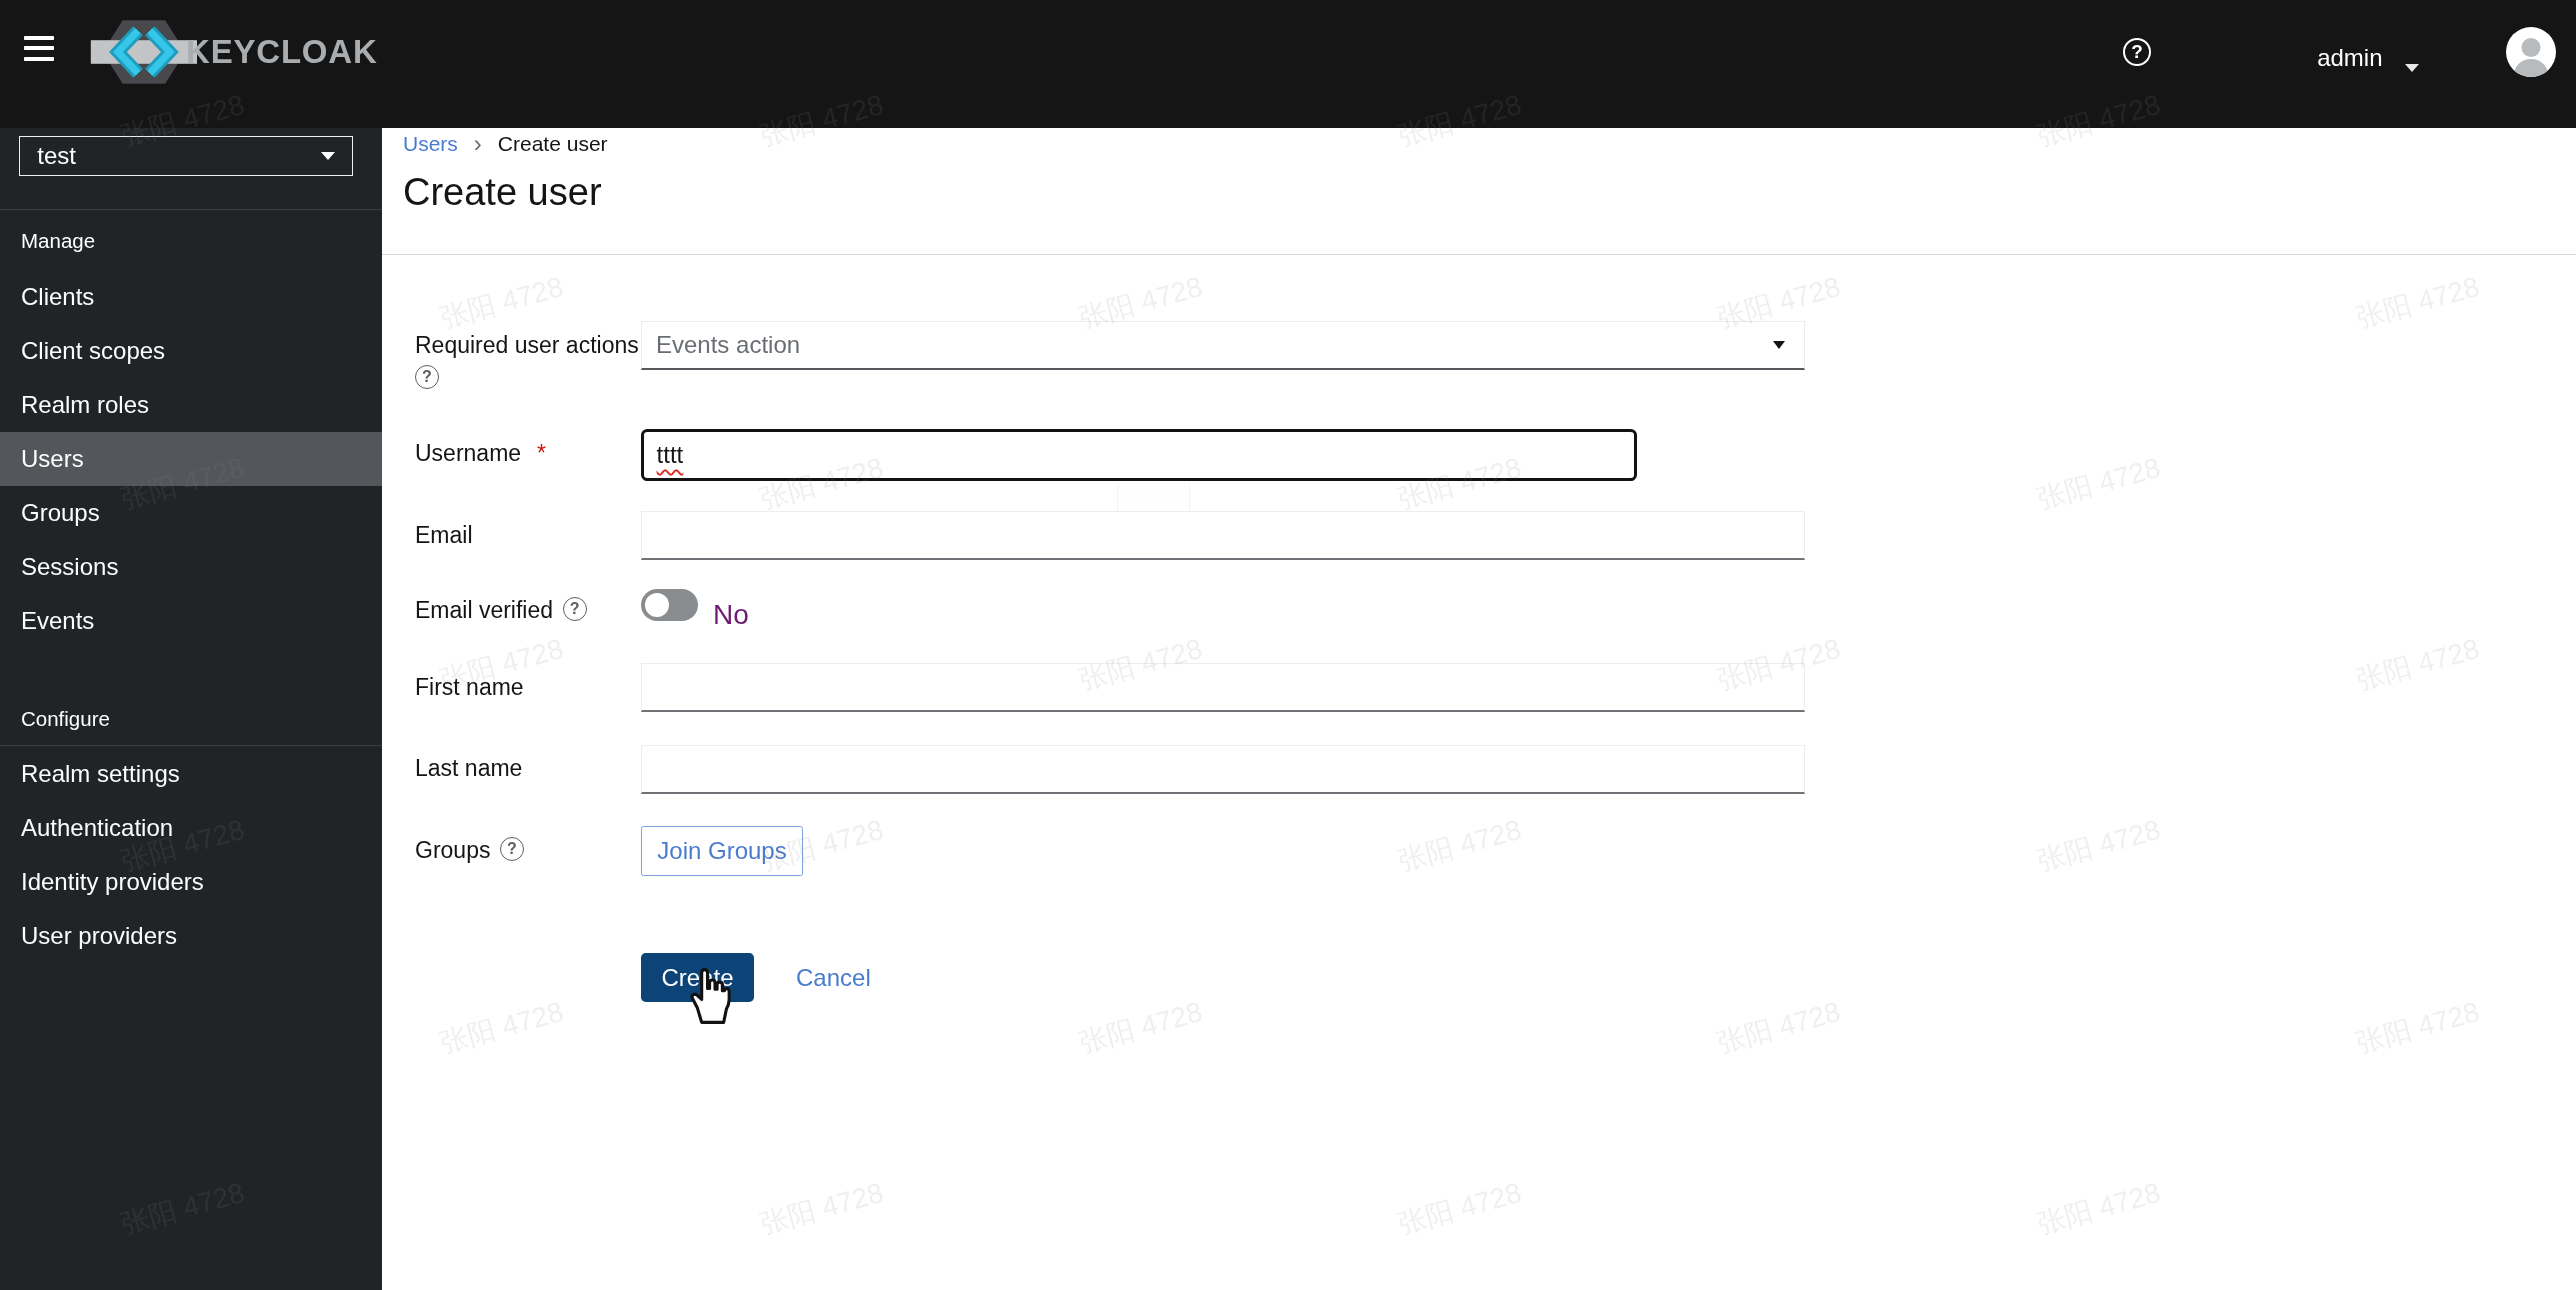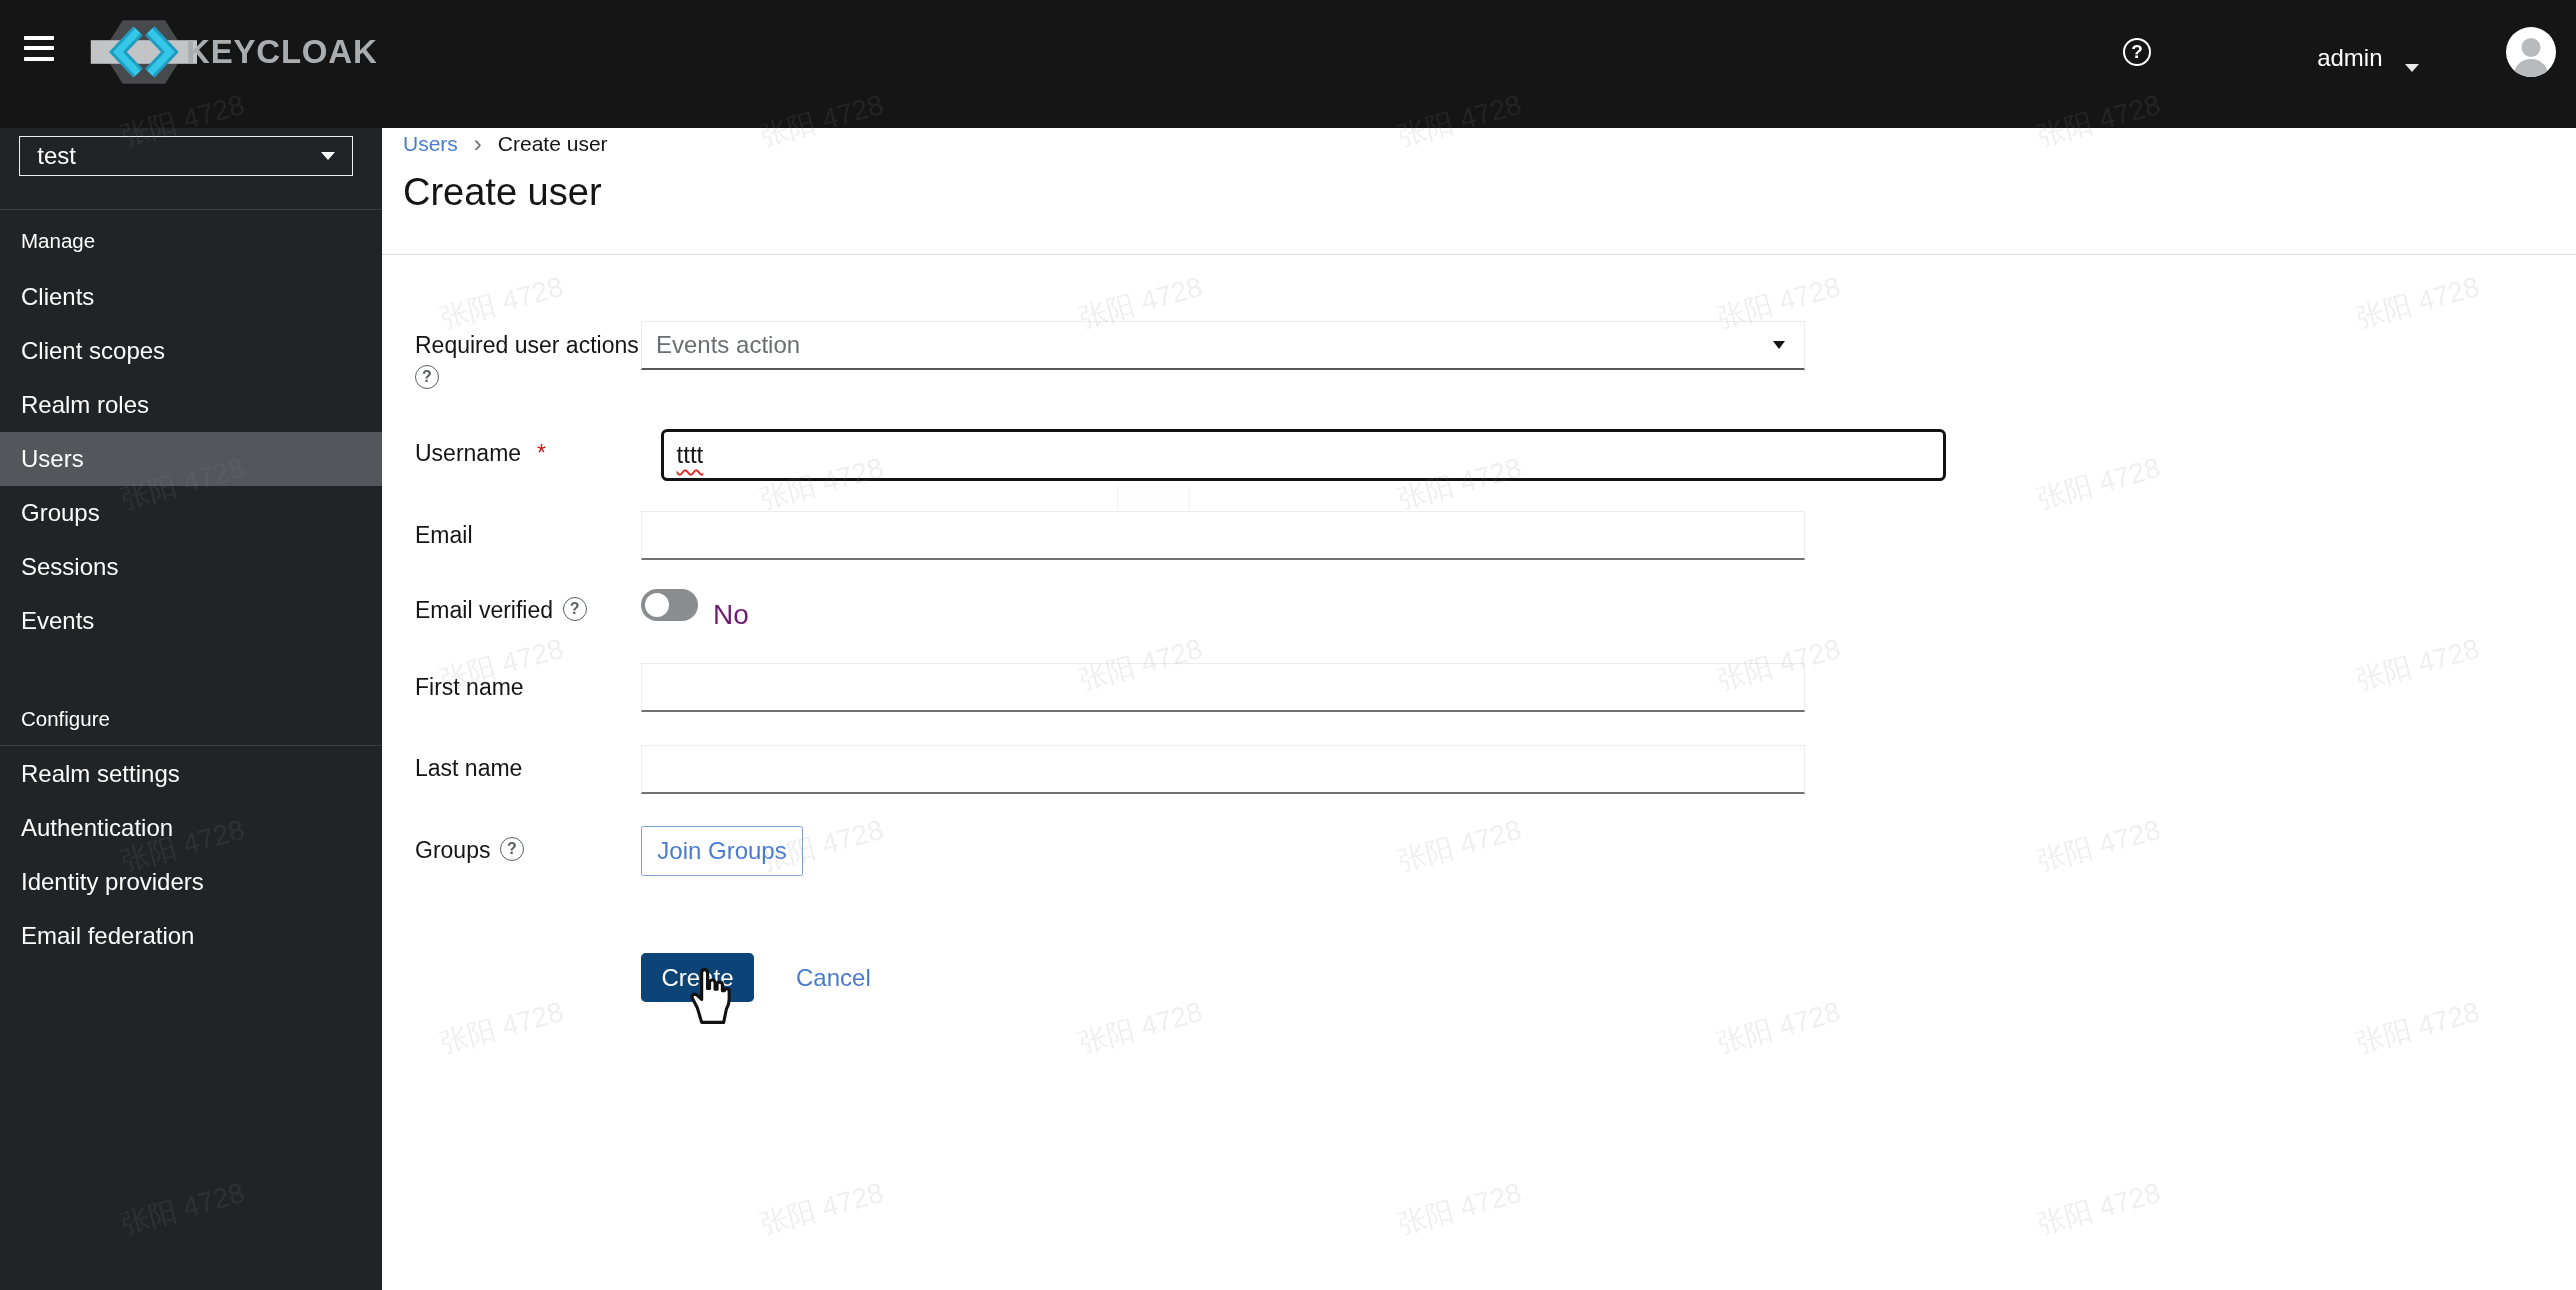--- a/index.html
+++ b/index.html
@@ -55,21 +55,21 @@
   
   .f-label{position:absolute;left:33px;font-size:23px;color:var(--label);display:flex;align-items:flex-start;gap:9.5px;}
   .req{color:var(--danger);margin-left:6.3px;font-size:23px;}
   .help-icon{width:24px;height:24px;border:1.6px solid #5a5d60;border-radius:50%;color:#5a5d60;font-size:16px;font-weight:bold;display:inline-flex;align-items:center;justify-content:center;flex:none;cursor:pointer;}
 
   .pf-select{position:absolute;left:259px;top:218px;width:1164px;height:49px;background:#fff;border:0.8px solid #ececec;border-bottom:2.4px solid #55585c;display:flex;align-items:center;padding:0 19px 0 14px;cursor:pointer;}
   .pf-select .placeholder{color:#6a6e73;font-size:24px;flex:1;}
   .pf-select .caret-down{border-top-color:#151515;border-left-width:6.3px;border-right-width:6.3px;border-top-width:8px;}
 
   .text-input{position:absolute;left:259px;width:1164px;height:49px;background:#fff;border:0.8px solid #ededed;border-bottom:2.4px solid #6f7377;font-size:24px;color:#151515;padding:0 14px;font-family:"Liberation Sans",sans-serif;}
-  .username-box{position:absolute;left:259px;top:326px;width:1285px;height:52px;background:#fff;border:3.2px solid #121212;border-radius:6.3px;display:flex;align-items:center;padding:0 12.6px;cursor:text;margin-left:20px;}
+  .username-box{position:absolute;left:259px;top:326px;width:996px;height:52px;background:#fff;border:3.2px solid #121212;border-radius:6.3px;display:flex;align-items:center;padding:0 12.6px;cursor:text;}
   .username-box .uname-text{font-size:24px;color:#151515;text-decoration:underline wavy #e0261f;text-decoration-thickness:2.4px;text-underline-offset:5.5px;}
   .artifact{position:absolute;left:735px;top:382px;width:73px;height:33px;border:1.6px solid #f3f3f3;border-top:none;background:#fefefe;}
 
   .switch{position:absolute;left:259px;top:486px;width:57px;height:32px;border-radius:16px;background:#8a8d90;cursor:pointer;}
   .switch .knob{position:absolute;left:4px;top:4px;width:24px;height:24px;border-radius:50%;background:#fff;}
   .switch-label{position:absolute;left:331px;top:496px;font-size:28px;color:#701a75;}
 
   .join-groups-btn{position:absolute;left:259px;top:723px;width:162px;height:50px;background:#fff;border:1.6px solid #7d9fdd;border-radius:2.4px;color:var(--link);font-size:24px;display:flex;align-items:center;justify-content:center;cursor:pointer;}
 
   .create-btn{position:absolute;left:259px;top:850px;min-width:110px;height:49px;background:var(--primary);color:#fff;border:none;border-radius:4.7px;font-size:24px;padding:0 20.5px;cursor:pointer;font-family:"Liberation Sans",sans-serif;}
@@ -129,21 +129,21 @@
       <div class="nav-item">Groups</div>
       <div class="nav-item">Sessions</div>
       <div class="nav-item">Events</div>
     </div>
   <div class="nav-group-title" style="top:604px">Configure</div>
   <div class="side-divider" style="top:642px"></div>
   <div class="nav-list" style="top:644px" id="nav-list-1">
       <div class="nav-item">Realm settings</div>
       <div class="nav-item">Authentication</div>
       <div class="nav-item">Identity providers</div>
-      <div class="nav-item">Email federation</div>
+      <div class="nav-item">User providers</div>
     </div>
 </div>
 
 <div class="content">
   <div class="breadcrumb">
     <a class="crumb-link">Users</a>
     <span class="crumb-sep">›</span>
     <span class="crumb-current">Create user</span>
   </div>
   <h1 class="page-title">Create user</h1>

